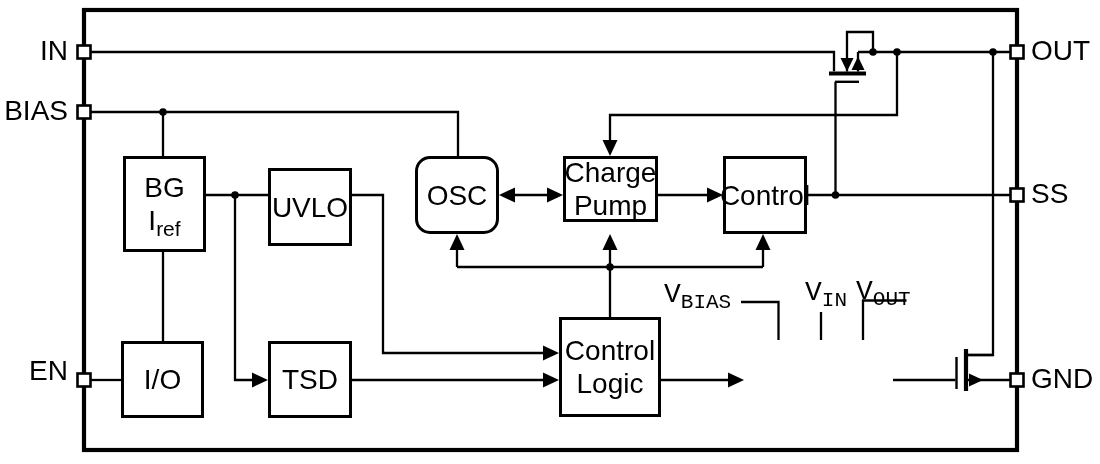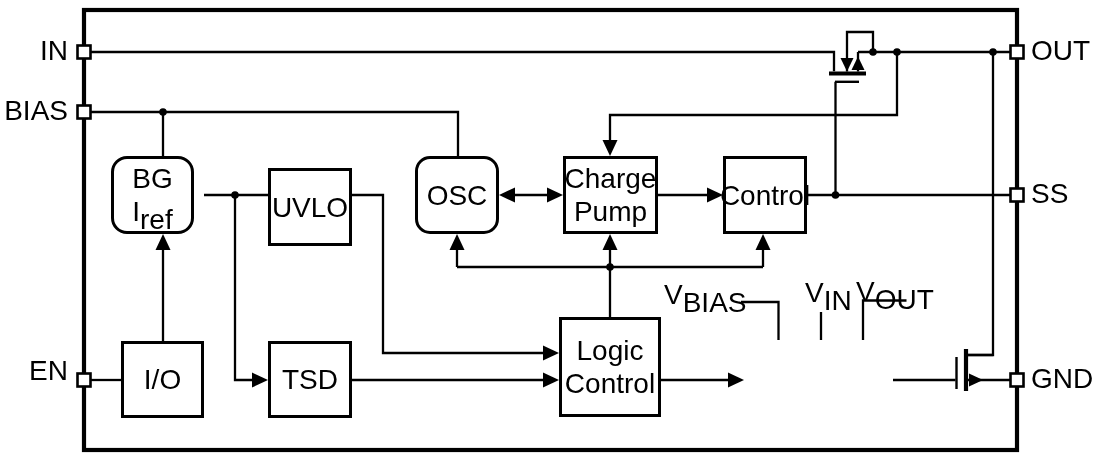--- a/index.html
+++ b/index.html
@@ -5,27 +5,27 @@
 <style>
   html,body{margin:0;padding:0;background:#ffffff;}
   #stage{position:relative;width:1100px;height:464px;background:#ffffff;overflow:hidden;
          font-family:"Liberation Sans", sans-serif;color:#000;}
   #wires{position:absolute;left:0;top:0;}
   .block{position:absolute;box-sizing:border-box;border:3px solid #000;background:#fff;
          display:flex;flex-direction:column;align-items:center;justify-content:center;
          font-size:28px;line-height:33px;text-align:center;white-space:nowrap;}
   .pin-label{position:absolute;font-size:28px;line-height:1;transform:translateY(-52%);white-space:nowrap;}
   .pin-label.left{text-align:right;}
-  .vlabel{position:absolute;font-size:28px;line-height:1;white-space:nowrap;}
-  sub{font-size:28px;line-height:0;vertical-align:-0.28em;}
+  .vlabel{position:absolute;font-size:28px;line-height:1;white-space:nowrap;font-family:Liberation Mono, monospace;}
+  sub{font-size:21px;line-height:0;vertical-align:-0.28em;}
   
-  #blk-bg{left:111px;top:156px;width:83px;height:78px;border-radius:16px;}
+  #blk-bg{left:123px;top:156px;width:83px;height:96px;}
   #blk-uvlo{left:268px;top:168px;width:84px;height:78px;}
   #blk-osc{left:415px;top:156px;width:84px;height:78px;border-radius:15px;}
-  #blk-cp{left:563px;top:156px;width:95px;height:78px;}
+  #blk-cp{left:563px;top:156px;width:95px;height:66px;}
   #blk-driver{left:723px;top:156px;width:84px;height:78px;}
   #blk-io{left:121px;top:341px;width:83px;height:77px;}
   #blk-tsd{left:268px;top:341px;width:84px;height:77px;justify-content:center;}
   #blk-cl{left:559px;top:317px;width:102px;height:100px;}
   #blk-pd{left:744px;top:340px;width:149px;height:78px;}
   #lbl-in{right:1032px;top:52px;}
   #lbl-bias{right:1032px;top:112px;}
   #lbl-en{right:1032px;top:372px;}
   #lbl-out{left:1031px;top:52px;}
   #lbl-ss{left:1031px;top:195px;}
@@ -132,22 +132,22 @@
   <div class="block" id="blk-driver">
     <span>Control</span>
   </div>
   <div class="block" id="blk-io">
     <span>I/O</span>
   </div>
   <div class="block" id="blk-tsd">
     <span>TSD</span>
   </div>
   <div class="block" id="blk-cl">
+    <span>Control</span>
     <span>Logic</span>
-    <span>Control</span>
   </div>
 
   <div class="pin-label left" id="lbl-in">IN</div>
   <div class="pin-label left" id="lbl-bias">BIAS</div>
   <div class="pin-label left" id="lbl-en">EN</div>
   <div class="pin-label" id="lbl-out">OUT</div>
   <div class="pin-label" id="lbl-ss">SS</div>
   <div class="pin-label" id="lbl-gnd">GND</div>
 
   <div class="vlabel" id="lbl-vbias"><span>V</span><sub>BIAS</sub></div>

